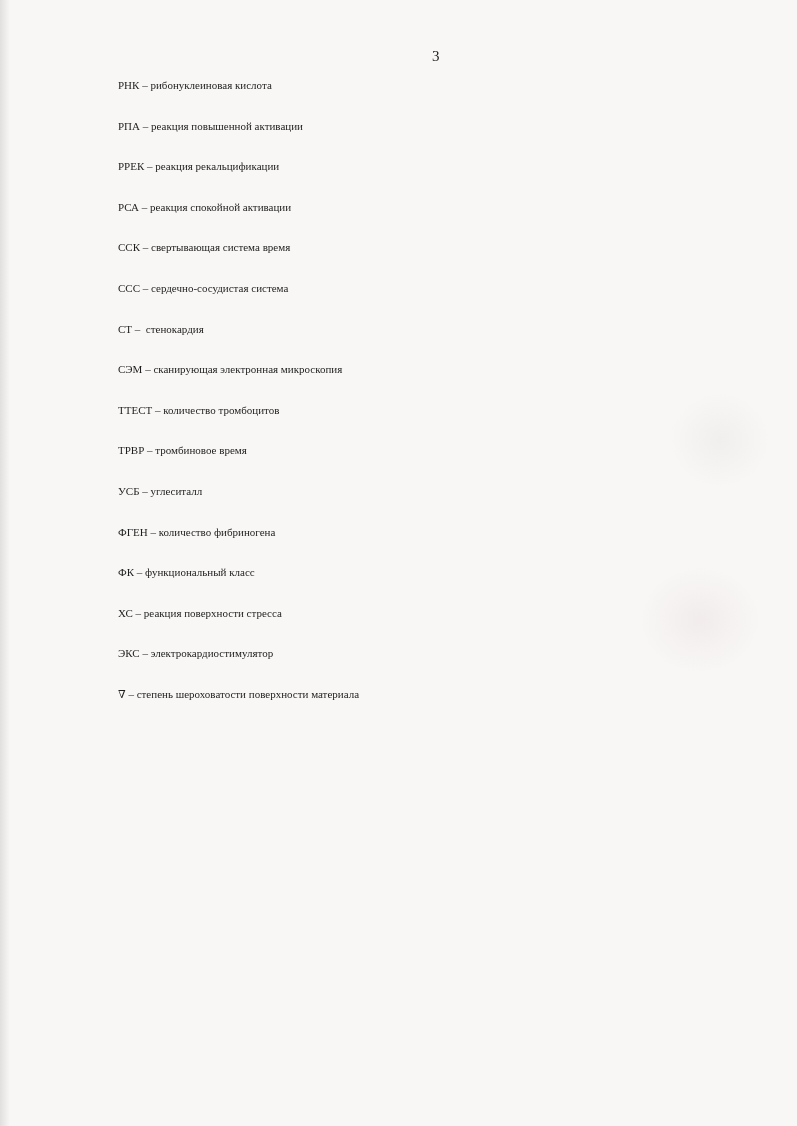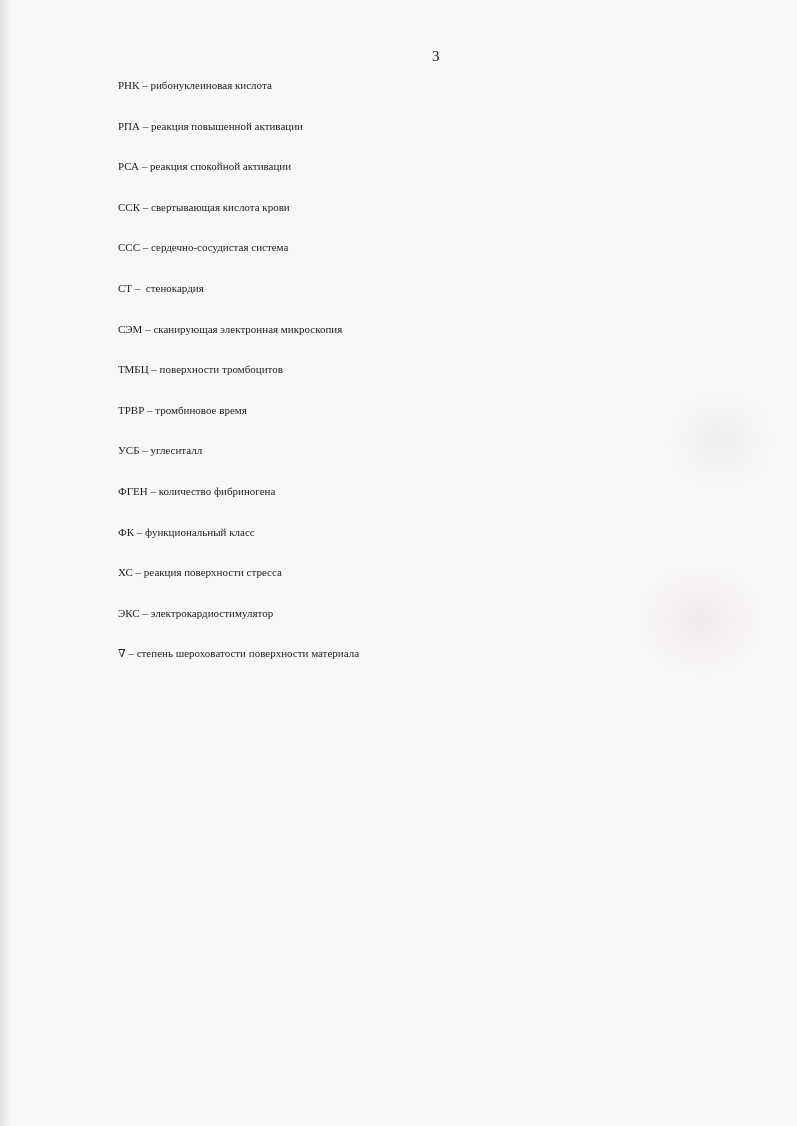--- a/index.html
+++ b/index.html
@@ -57,26 +57,27 @@
 <body>
 
 <div class="page">
   <div class="left-edge"></div>
 
   <div class="page-number">3</div>
 
   <ul class="abbr-list">
     <li class="abbr-item">РНК – рибонуклеиновая кислота</li>
     <li class="abbr-item">РПА – реакция повышенной активации</li>
+    <li class="abbr-item">РРЕК – реакция рекальцификации</li>
     <li class="abbr-item">РСА – реакция спокойной активации</li>
-    <li class="abbr-item">ССК – свертывающая кислота крови</li>
+    <li class="abbr-item">ССК – свертывающая система время</li>
     <li class="abbr-item">ССС – сердечно-сосудистая система</li>
     <li class="abbr-item">СТ –  стенокардия</li>
     <li class="abbr-item">СЭМ – сканирующая электронная микроскопия</li>
-    <li class="abbr-item">ТМБЦ – поверхности тромбоцитов</li>
+    <li class="abbr-item">ТТЕСТ – количество тромбоцитов</li>
     <li class="abbr-item">ТРВР – тромбиновое время</li>
     <li class="abbr-item">УСБ – углеситалл</li>
     <li class="abbr-item">ФГЕН – количество фибриногена</li>
     <li class="abbr-item">ФК – функциональный класс</li>
     <li class="abbr-item">ХС – реакция поверхности стресса</li>
     <li class="abbr-item">ЭКС – электрокардиостимулятор</li>
     <li class="abbr-item">∇ – степень шероховатости поверхности материала</li>
   </ul>
 </div>
 

